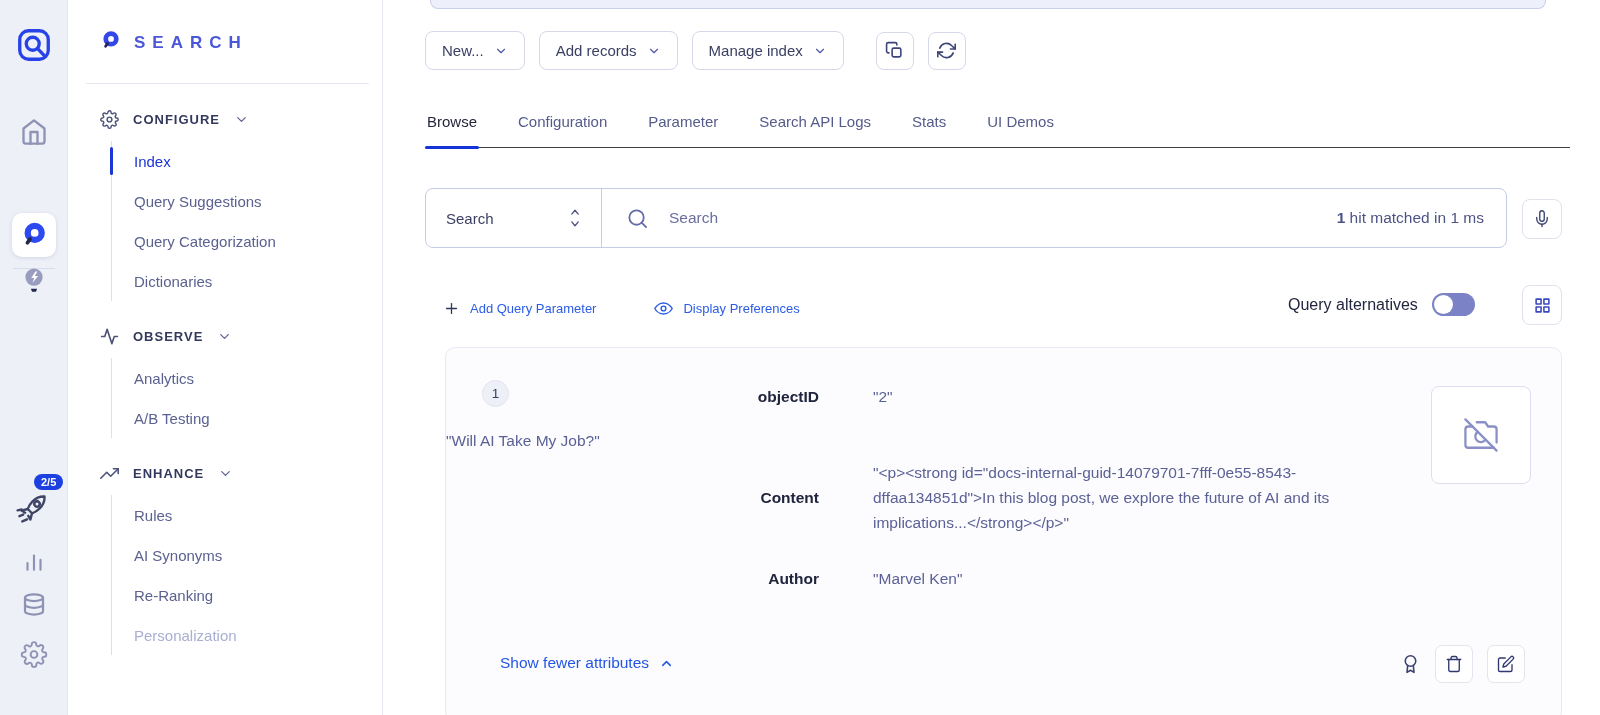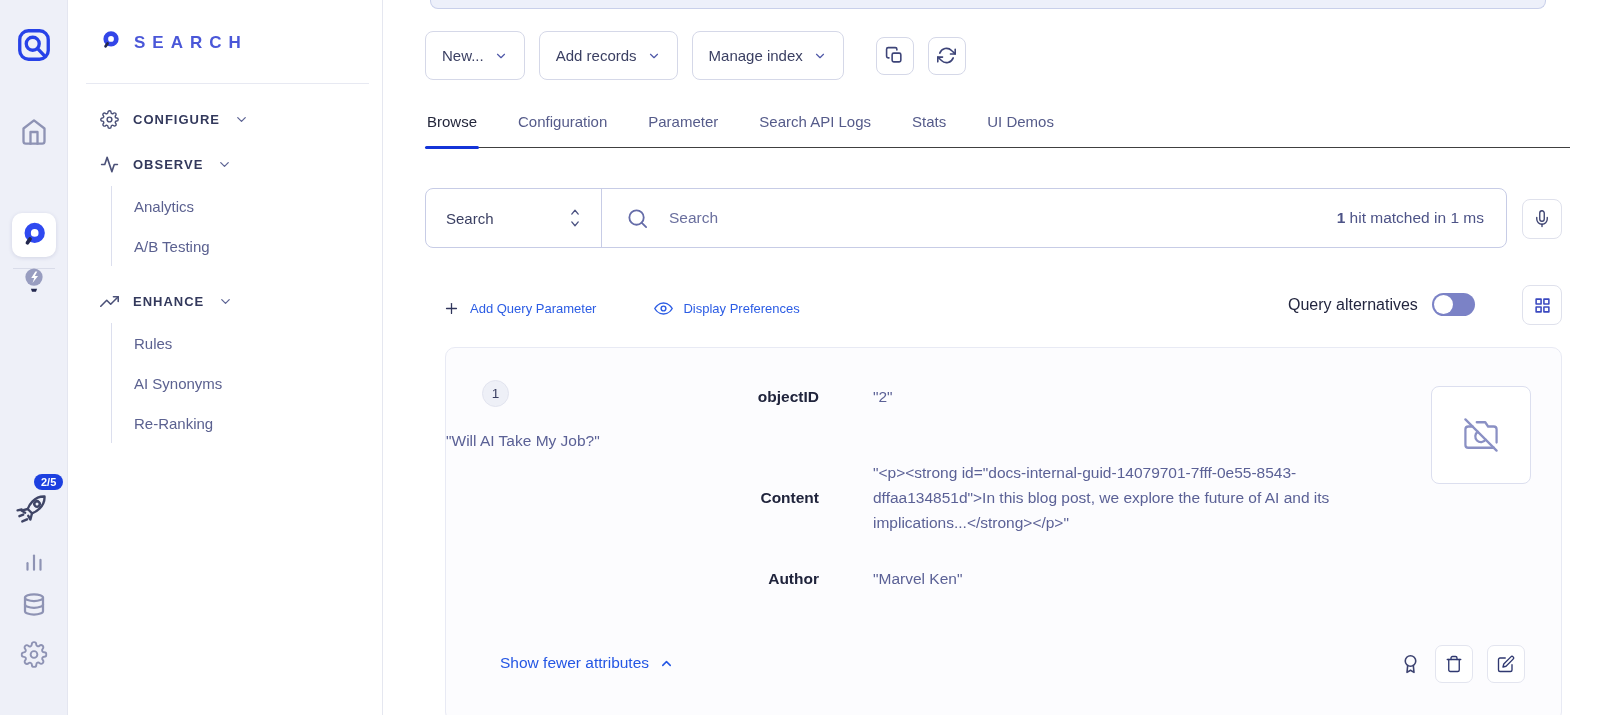--- a/index.html
+++ b/index.html
@@ -55,21 +55,21 @@
   .sb-item.disabled { color:#a9aed2; }
 
   
   .panel-edge {
     position:absolute; left:430px; top:0; width:1116px; height:9px;
     background:#edf0fa; border:1px solid #c9d0ea; border-top:none;
     border-radius:0 0 8px 8px;
   }
   .toolbar { position:absolute; left:425px; top:31px; display:flex; align-items:center; gap:14px; }
   .btn {
-    height:49px; background:#fff; border:1px solid #d5d8e8; border-radius:8px;
+    height:39px; background:#fff; border:1px solid #d5d8e8; border-radius:8px;
     display:flex; align-items:center; gap:10px; padding:0 16px;
     font-size:15px; color:#3a3f62; cursor:pointer;
   }
   .btn .chev { color:#4f58a8; }
   .icon-btn {
     width:38px; height:38px; background:#fff; border:1px solid #d5d8e8; border-radius:8px;
     display:flex; align-items:center; justify-content:center; color:#3d4478; cursor:pointer;
   }
   .toolbar .gap { width:4px; }
 
@@ -239,20 +239,26 @@
             <path d="M19.4 15a1.65 1.65 0 0 0 .33 1.82l.06.06a2 2 0 0 1 0 2.83 2 2 0 0 1-2.83 0l-.06-.06a1.65 1.65 0 0 0-1.82-.33 1.65 1.65 0 0 0-1 1.51V21a2 2 0 0 1-2 2 2 2 0 0 1-2-2v-.09A1.65 1.65 0 0 0 9 19.4a1.65 1.65 0 0 0-1.82.33l-.06.06a2 2 0 0 1-2.83 0 2 2 0 0 1 0-2.83l.06-.06a1.65 1.65 0 0 0 .33-1.82 1.65 1.65 0 0 0-1.51-1H3a2 2 0 0 1-2-2 2 2 0 0 1 2-2h.09A1.65 1.65 0 0 0 4.6 9a1.65 1.65 0 0 0-.33-1.82l-.06-.06a2 2 0 0 1 0-2.83 2 2 0 0 1 2.83 0l.06.06a1.65 1.65 0 0 0 1.82.33H9a1.65 1.65 0 0 0 1-1.51V3a2 2 0 0 1 2-2 2 2 0 0 1 2 2v.09a1.65 1.65 0 0 0 1 1.51 1.65 1.65 0 0 0 1.82-.33l.06-.06a2 2 0 0 1 2.83 0 2 2 0 0 1 0 2.83l-.06.06a1.65 1.65 0 0 0-.33 1.82V9a1.65 1.65 0 0 0 1.51 1H21a2 2 0 0 1 2 2 2 2 0 0 1-2 2h-.09a1.65 1.65 0 0 0-1.51 1z"></path>
           </svg>
         </span>
         <span class="sb-head-label">CONFIGURE</span>
         <span class="chev">
           <svg class="ic" width="15" height="15" viewBox="0 0 24 24">
               <polyline points="6 9 12 15 18 9"></polyline>
             </svg>
         </span>
       </div>
+      <div class="sb-items">
+        <div class="sb-item active">Index</div>
+        <div class="sb-item">Query Suggestions</div>
+        <div class="sb-item">Query Categorization</div>
+        <div class="sb-item">Dictionaries</div>
+      </div>
     </div>
 
     <div class="sb-section">
       <div class="sb-head">
         <span style="color:#4b5178">
           <svg class="ic" width="19" height="19" viewBox="0 0 24 24">
               <polyline points="22 12 18 12 15 21 9 3 6 12 2 12"></polyline>
             </svg>
         </span>
         <span class="sb-head-label">OBSERVE</span>
@@ -280,20 +286,21 @@
         <span class="chev">
           <svg class="ic" width="15" height="15" viewBox="0 0 24 24">
               <polyline points="6 9 12 15 18 9"></polyline>
             </svg>
         </span>
       </div>
       <div class="sb-items">
         <div class="sb-item">Rules</div>
         <div class="sb-item">AI Synonyms</div>
         <div class="sb-item">Re-Ranking</div>
+        <div class="sb-item disabled">Personalization</div>
       </div>
     </div>
   </div>
 
   <div class="panel-edge"></div>
 
   <div class="toolbar">
     <div class="btn">
       <span>New...</span>
       <span class="chev">

